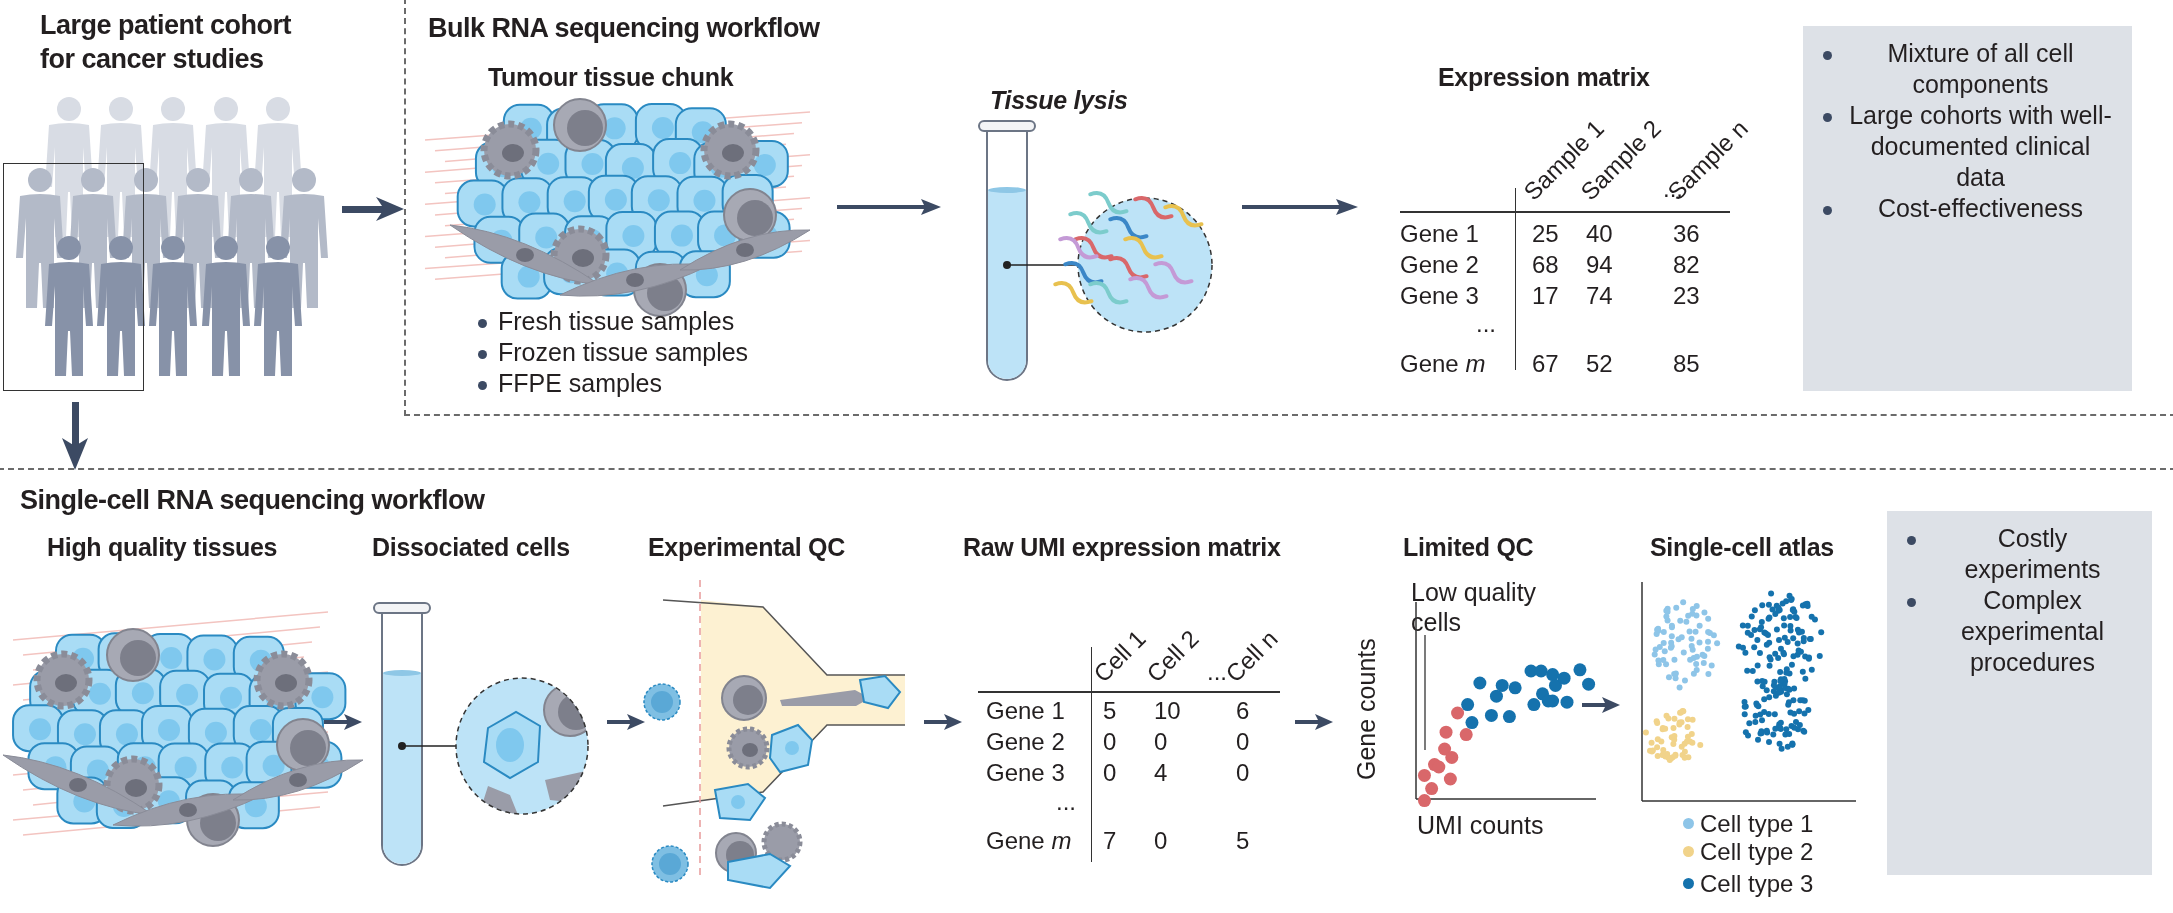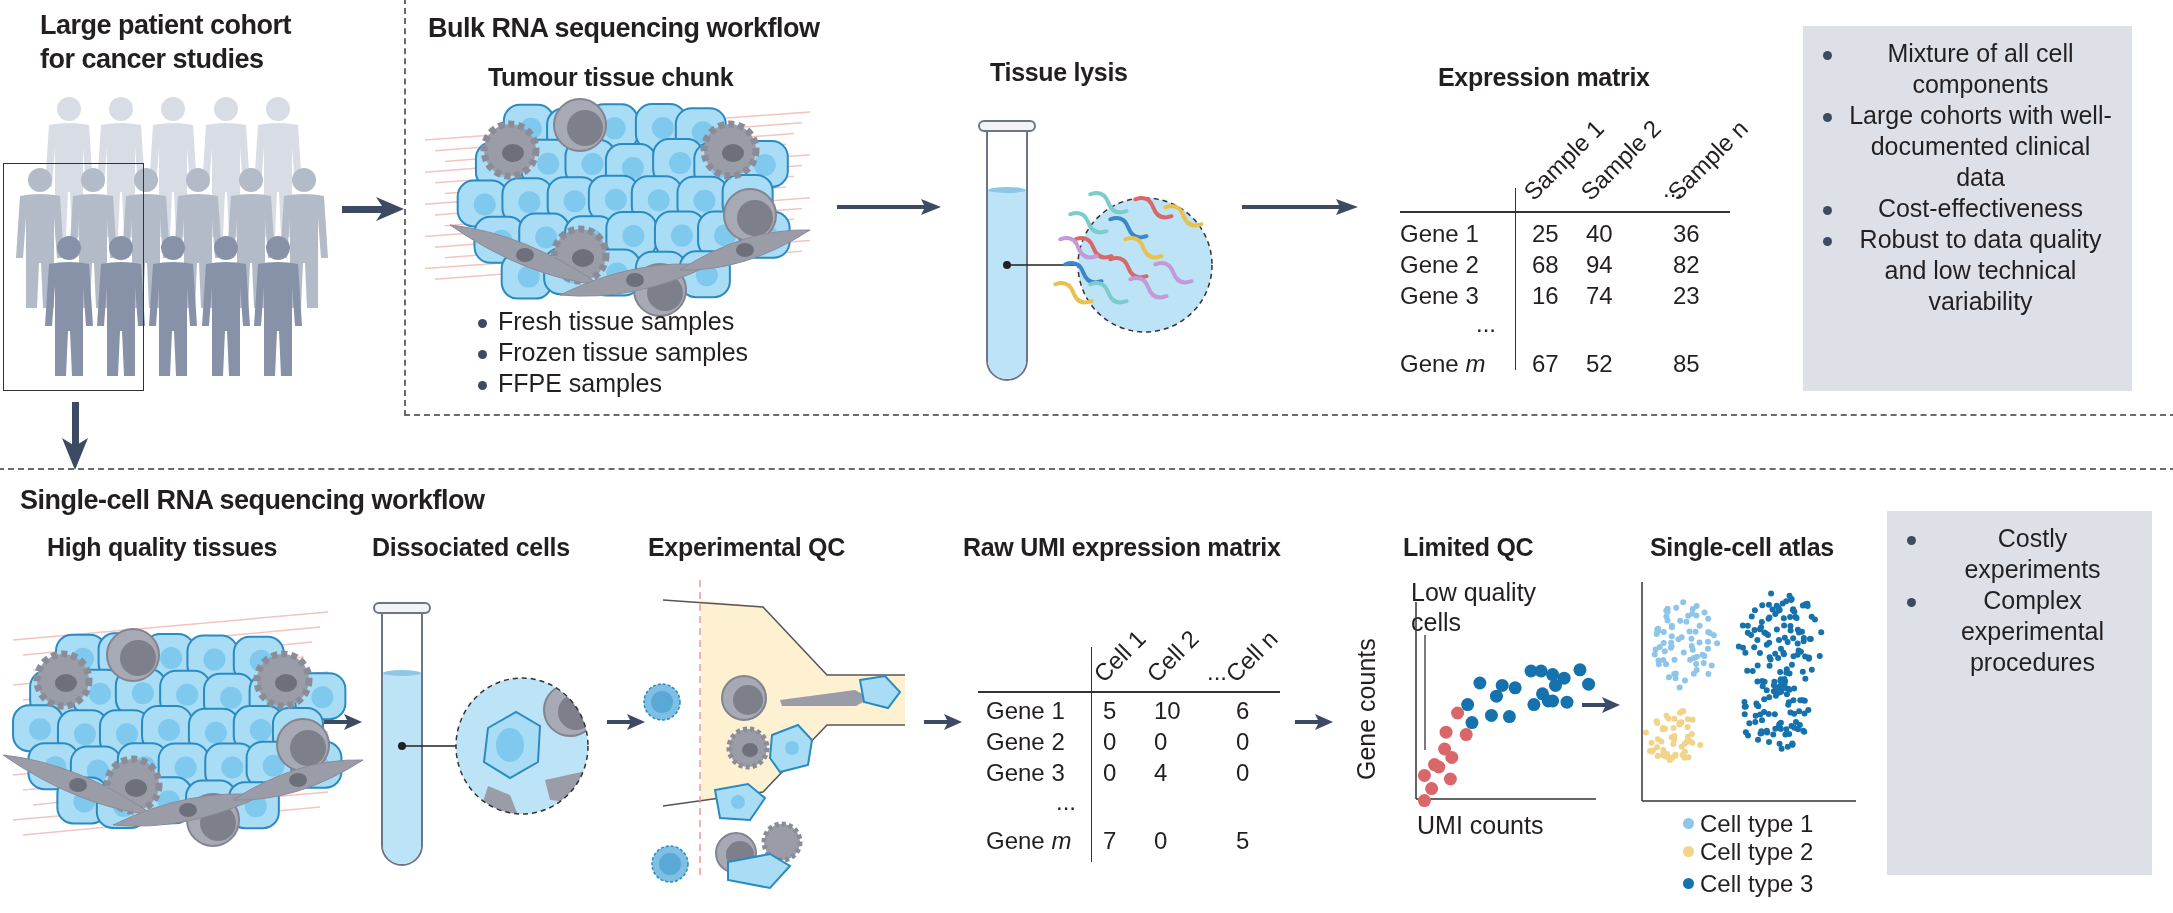--- a/index.html
+++ b/index.html
@@ -108,21 +108,21 @@
 
 <svg style="left:60px; top:400px;" width="30" height="72">
   <rect x="12" y="2" width="7" height="46" fill="#3c4a63"></rect>
   <polygon points="2,38 15,70 28,38 15,46" fill="#3c4a63"></polygon>
 </svg>
 
 <div class="dash-box" style="left:404px; top:-2px; width:1772px; height:418px;"></div>
 <div class="abs h1" style="left:428px; top:13px;">Bulk RNA sequencing workflow</div>
 
 <div class="abs h2" style="left:488px; top:63px;">Tumour tissue chunk</div>
-<div class="abs h2" style="left:990px; top:58px;">Tissue lysis</div>
+<div class="abs h2" style="left:990px; top:86px;font-style:italic;">Tissue lysis</div>
 <div class="abs h2" style="left:1438px; top:63px;">Expression matrix</div>
 
 <svg class="tissue" id="tissue-bulk" style="left:420px; top:100px;" width="400" height="210">
     <line x1="5" y1="40" x2="390" y2="12" stroke="#f3c4c0" stroke-width="1.5"></line>
     <line x1="15" y1="50.714285714285715" x2="382" y2="22.714285714285715" stroke="#f3c4c0" stroke-width="1.5"></line>
     <line x1="25" y1="61.42857142857143" x2="374" y2="33.42857142857143" stroke="#f3c4c0" stroke-width="1.5"></line>
     <line x1="5" y1="72.14285714285714" x2="366" y2="44.142857142857146" stroke="#f3c4c0" stroke-width="1.5"></line>
     <line x1="15" y1="82.85714285714286" x2="390" y2="54.85714285714286" stroke="#f3c4c0" stroke-width="1.5"></line>
     <line x1="25" y1="93.57142857142857" x2="382" y2="65.57142857142857" stroke="#f3c4c0" stroke-width="1.5"></line>
     <line x1="5" y1="104.28571428571429" x2="374" y2="76.28571428571429" stroke="#f3c4c0" stroke-width="1.5"></line>
@@ -352,41 +352,40 @@
     <span class="abs" style="left:273px">36</span>
   </div>
   <div class="row" style="top:151px; left:0;">
     <span class="abs" style="left:0">Gene 2</span>
     <span class="abs" style="left:132px">68</span>
     <span class="abs" style="left:186px">94</span>
     <span class="abs" style="left:273px">82</span>
   </div>
   <div class="row" style="top:182px; left:0;">
     <span class="abs" style="left:0">Gene 3</span>
-    <span class="abs" style="left:132px">16</span>
+    <span class="abs" style="left:132px">17</span>
     <span class="abs" style="left:186px">74</span>
     <span class="abs" style="left:273px">23</span>
   </div>
   <div class="row" style="top:210px; left:76px;">
     <span>...</span>
   </div>
   <div class="row" style="top:250px; left:0;">
     <span class="abs" style="left:0"><span>Gene </span><i>m</i></span>
     <span class="abs" style="left:132px">67</span>
     <span class="abs" style="left:186px">52</span>
     <span class="abs" style="left:273px">85</span>
   </div>
 </div>
 
 <div class="note" style="left:1803px; top:26px; width:329px; height:365px;">
   <ul>
     <li>Mixture of all cell components</li>
     <li>Large cohorts with well-documented clinical data</li>
     <li>Cost-effectiveness</li>
-    <li>Robust to data quality and low technical variability</li>
   </ul>
 </div>
 
 <div class="dash-box" style="left:-2px; top:468px; width:2178px; height:447px;"></div>
 <div class="abs h1" style="left:20px; top:485px;">Single-cell RNA sequencing workflow</div>
 
 <div class="abs h2" style="left:47px; top:533px;">High quality tissues</div>
 <div class="abs h2" style="left:372px; top:533px;">Dissociated cells</div>
 <div class="abs h2" style="left:648px; top:533px;">Experimental QC</div>
 <div class="abs h2" style="left:963px; top:533px;">Raw UMI expression matrix</div>

